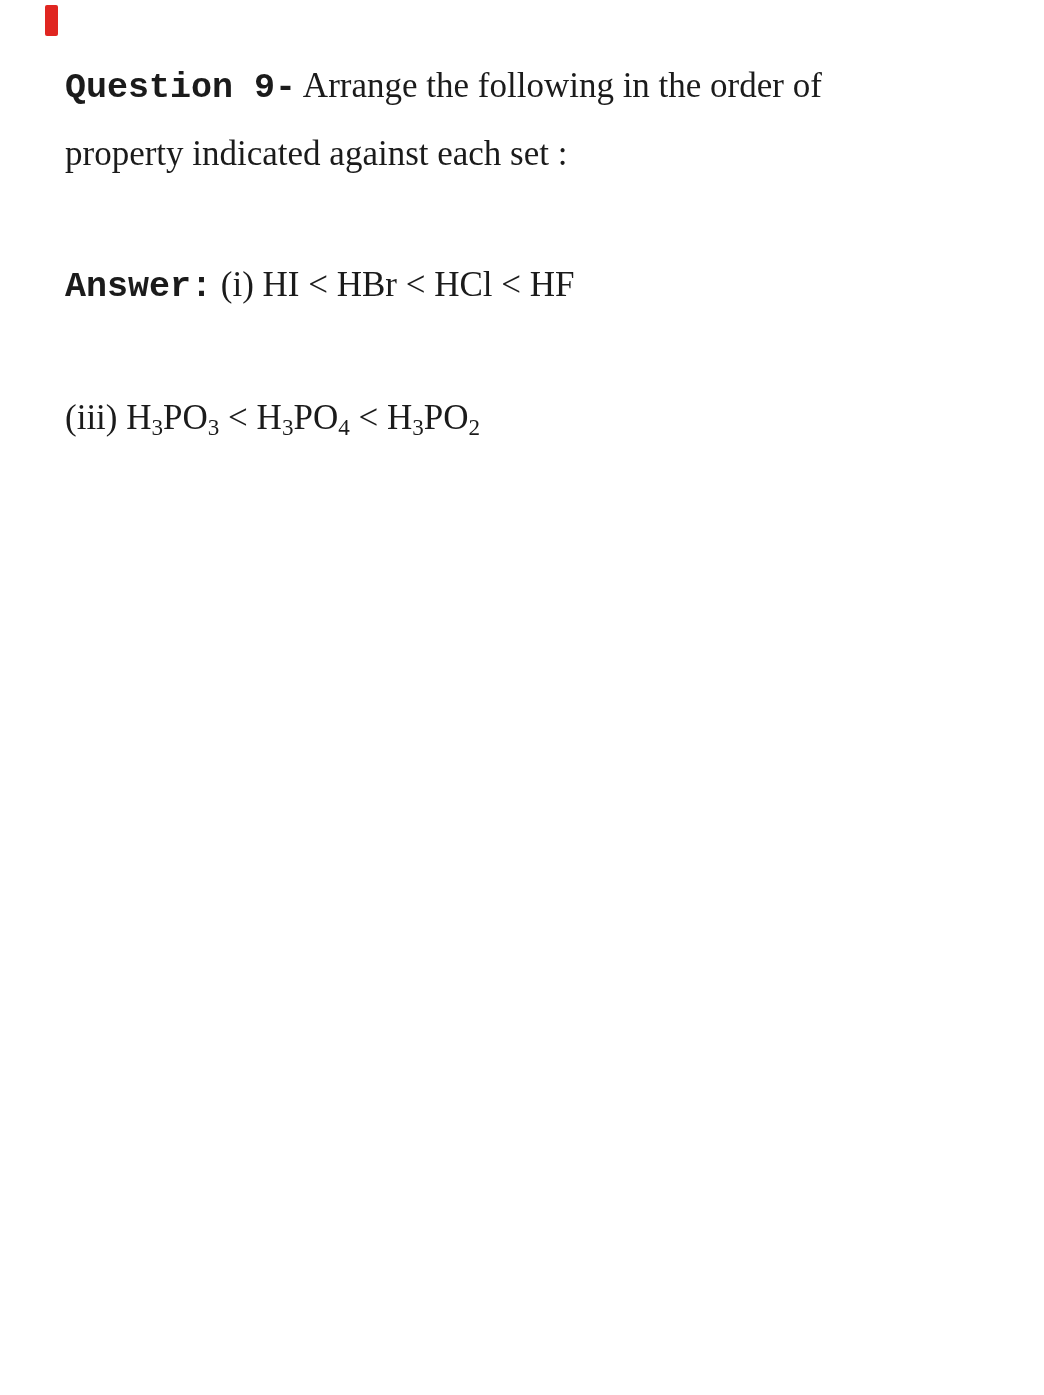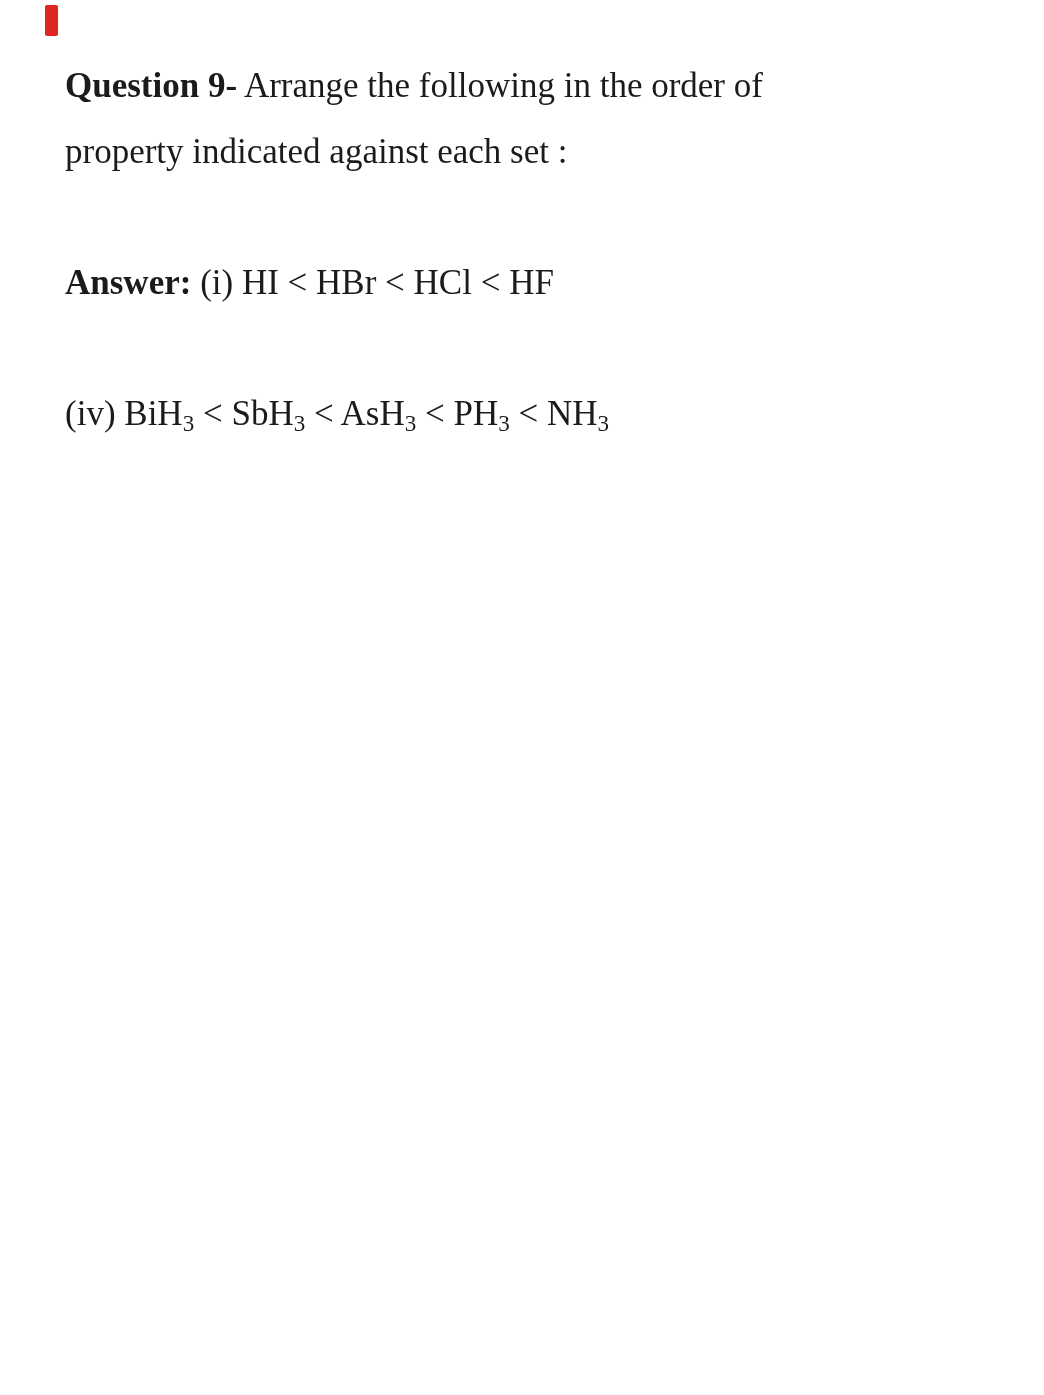--- a/index.html
+++ b/index.html
@@ -23,21 +23,21 @@
   }
   .doc {
     padding: 53px 58px 0 65px;
     font-size: 35px;
     line-height: 66px;
   }
   .para {
     margin: 0 0 65px 0;
     white-space: pre-wrap;
   }
-  .b { font-weight: 700; }
+  .b { font-weight: 700; font-family: Liberation Mono, monospace; }
   sub {
     font-size: 0.66em;
     line-height: 0;
     vertical-align: baseline;
     position: relative;
     top: 0.25em;
   }
 </style>
 </head>
 <body style="background: rgb(255, 255, 255); color: rgb(27, 27, 27);">
@@ -49,16 +49,16 @@
   <p class="para"><strong class="b">Question 9-</strong><span> Arrange the following in the order of
 property indicated against each set :</span></p>
 
 
 
 
 
   <p class="para"><strong class="b">Answer:</strong><span> (i) HI &lt; HBr &lt; HCl &lt; HF</span></p>
 
 
+  <p class="para"><span>(iii) H<sub>3</sub>PO<sub>3</sub> &lt; H<sub>3</sub>PO<sub>4</sub> &lt; H<sub>3</sub>PO<sub>2</sub></span></p>
 
-  <p class="para"><span>(iv) BiH<sub>3</sub> &lt; SbH<sub>3</sub> &lt; AsH<sub>3</sub> &lt; PH<sub>3</sub> &lt; NH<sub>3</sub></span></p>
 
 </main>
 
 </body></html>

